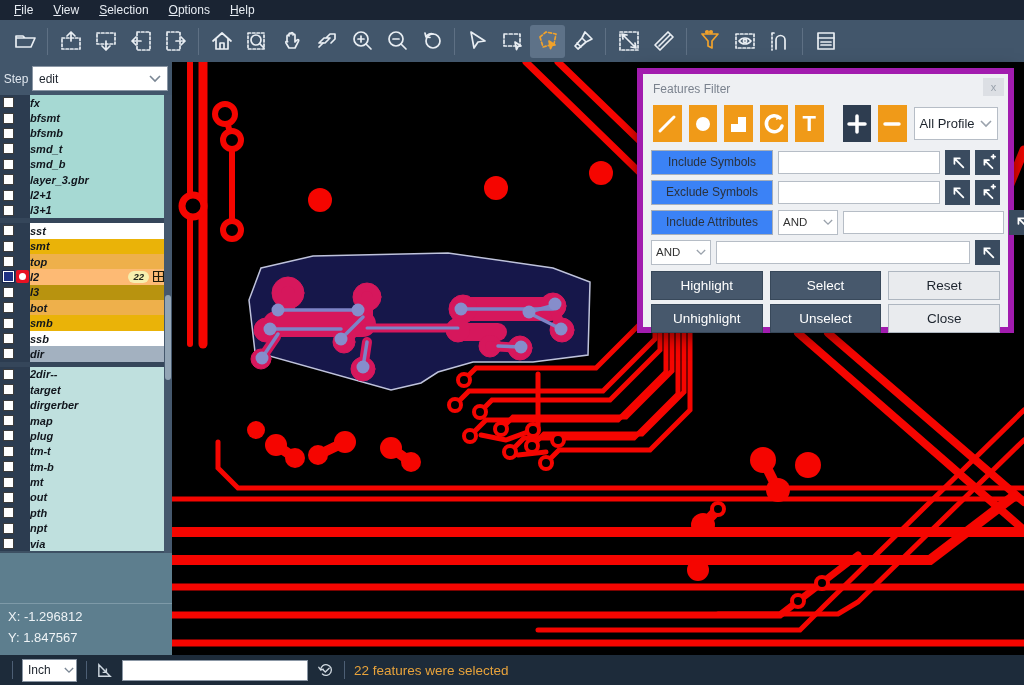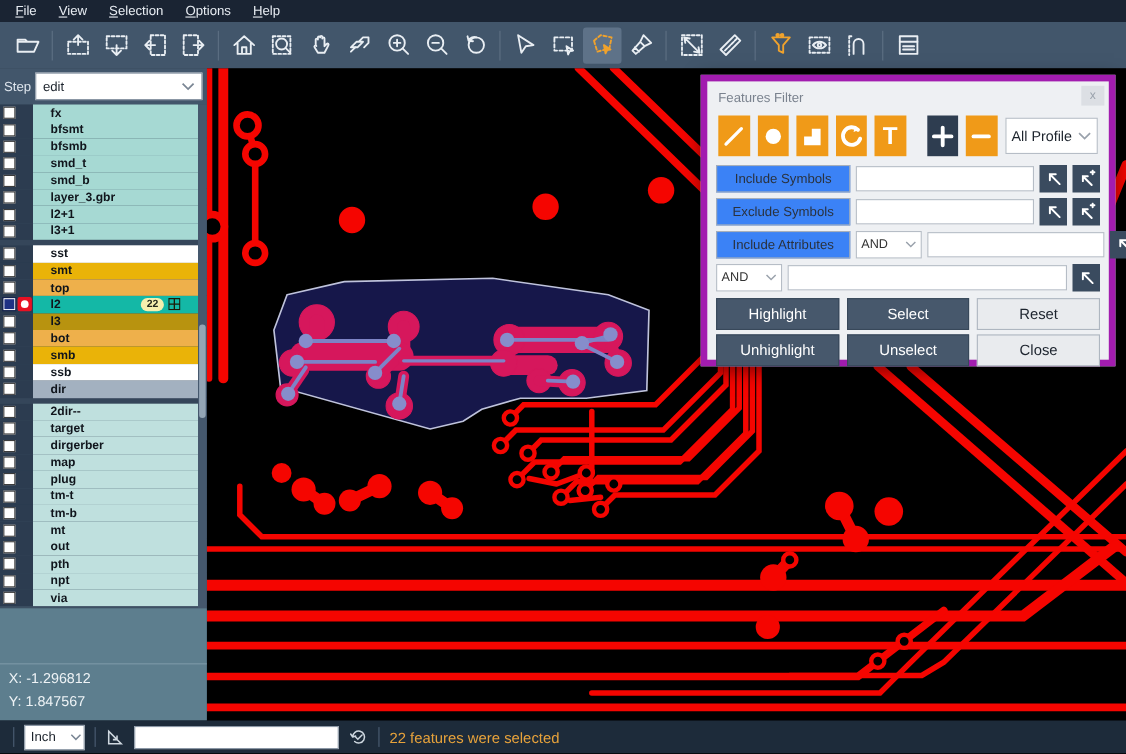--- a/index.html
+++ b/index.html
@@ -12,35 +12,35 @@
   .menu-item u{text-decoration:underline;}
   
   .toolbar{position:absolute;top:20px;left:0;right:0;height:42px;background:#42566b;
            display:flex;align-items:center;padding-left:7px;z-index:30;}
   .tbtn{width:35px;height:33px;display:flex;align-items:center;justify-content:center;border-radius:3px;}
   .tbtn.active{background:#5e7288;}
   .tbtn svg{stroke:#e9eef3;fill:none;stroke-width:1.7;stroke-linecap:round;stroke-linejoin:round;}
   .tbtn.orange svg{stroke:#f0a22c;}
   .tsep{width:1px;height:27px;background:#5e7084;margin:0 5px;}
   
-  .sidebar{position:absolute;top:62px;left:0;width:188px;bottom:30px;background:#3d5063;z-index:20;}
+  .sidebar{position:absolute;top:62px;left:0;width:172px;bottom:30px;background:#3d5063;z-index:20;}
   .stephdr{height:33px;display:flex;align-items:center;background:#42566b;}
   .steplabel{color:#dfe6ee;font-size:12px;width:32px;text-align:center;}
   .stepselect{flex:1;height:23px;background:#fff;border:1px solid #8b97a5;display:flex;
               align-items:center;padding:0 6px;font-size:12px;color:#1c232c;margin-right:4px;}
   .stepselect .chev{margin-left:auto;}
   .layerlist{position:absolute;top:33px;left:0;right:0;}
   .lrow{height:15.4px;display:flex;box-shadow:inset 0 -1px rgba(20,30,42,.35);}
   .cbcol{width:30px;background:#2c3c50;display:flex;align-items:center;gap:2px;padding-left:3px;box-sizing:border-box;}
   .cb{width:11px;height:11px;background:#fff;border:1px solid #3c3c3c;box-sizing:border-box;}
   .cb.checked{background:#1f3184;border:1px solid #fff;outline:1px solid #16244e;}
   .reddot{width:13px;height:13px;background:#e81123;border-radius:2px;display:flex;align-items:center;justify-content:center;}
   .reddot i{width:7px;height:7px;background:#fff;border-radius:50%;display:block;}
   .lab{flex:1;margin-right:8px;font-size:11px;font-weight:bold;color:#10151c;
-       display:flex;align-items:center;padding:0 16px;white-space:nowrap;overflow:hidden;}
+       display:flex;align-items:center;padding:0 0;white-space:nowrap;overflow:hidden;font-style:italic;}
   .c-teal{background:#a6d9d3;} .c-white{background:#ffffff;} .c-green{background:#eab308;}
   .c-amber{background:#eeb04b;} .c-gold{background:#b8930f;} .c-gray{background:#a3b1c0;text-align:center;} .c-cyan{background:#bfe0de;}
   .gsep{height:5px;background:#35465a;}
   .badge{margin-left:auto;background:#f6efae;border-radius:7px;font-size:9.5px;font-weight:bold;
          color:#23281c;padding:0 5px;line-height:12px;}
   .gridico{margin-left:4px;display:flex;}
   .vscroll{position:absolute;top:33px;right:0;width:8px;height:458px;background:#45586d;}
   .vthumb{position:absolute;left:1px;width:6px;top:200px;height:85px;background:#93a5b5;border-radius:3px;}
   .coordpanel{position:absolute;left:0;right:0;top:491px;bottom:0;background:#5d7e8e;}
   .cdiv{position:absolute;left:0;right:0;bottom:51px;height:1px;background:#7e9aa8;}
@@ -317,21 +317,21 @@
         </span>
         <span class="lab c-amber">top</span>
       </div>
     <div class="lrow">
       <span class="cbcol">
           <span class="cb checked"></span>
           <span class="reddot">
             <i></i>
           </span>
         </span>
-      <span class="lab c-gold" style="background:#14b8a6;">
+      <span class="lab c-gold" style="background:#fdba74;">
         <span>l2</span>
         <span class="badge">22</span>
         <span class="gridico">
             <svg width="11" height="11" viewBox="0 0 11 11">
               <path d="M0.5,0.5 h10 v10 h-10 z M0.5,5.5 h10 M5.5,0.5 v10" stroke="#1d1a08" fill="none" stroke-width="1.2"></path>
             </svg>
           </span>
       </span>
     </div>
     <div class="lrow">

